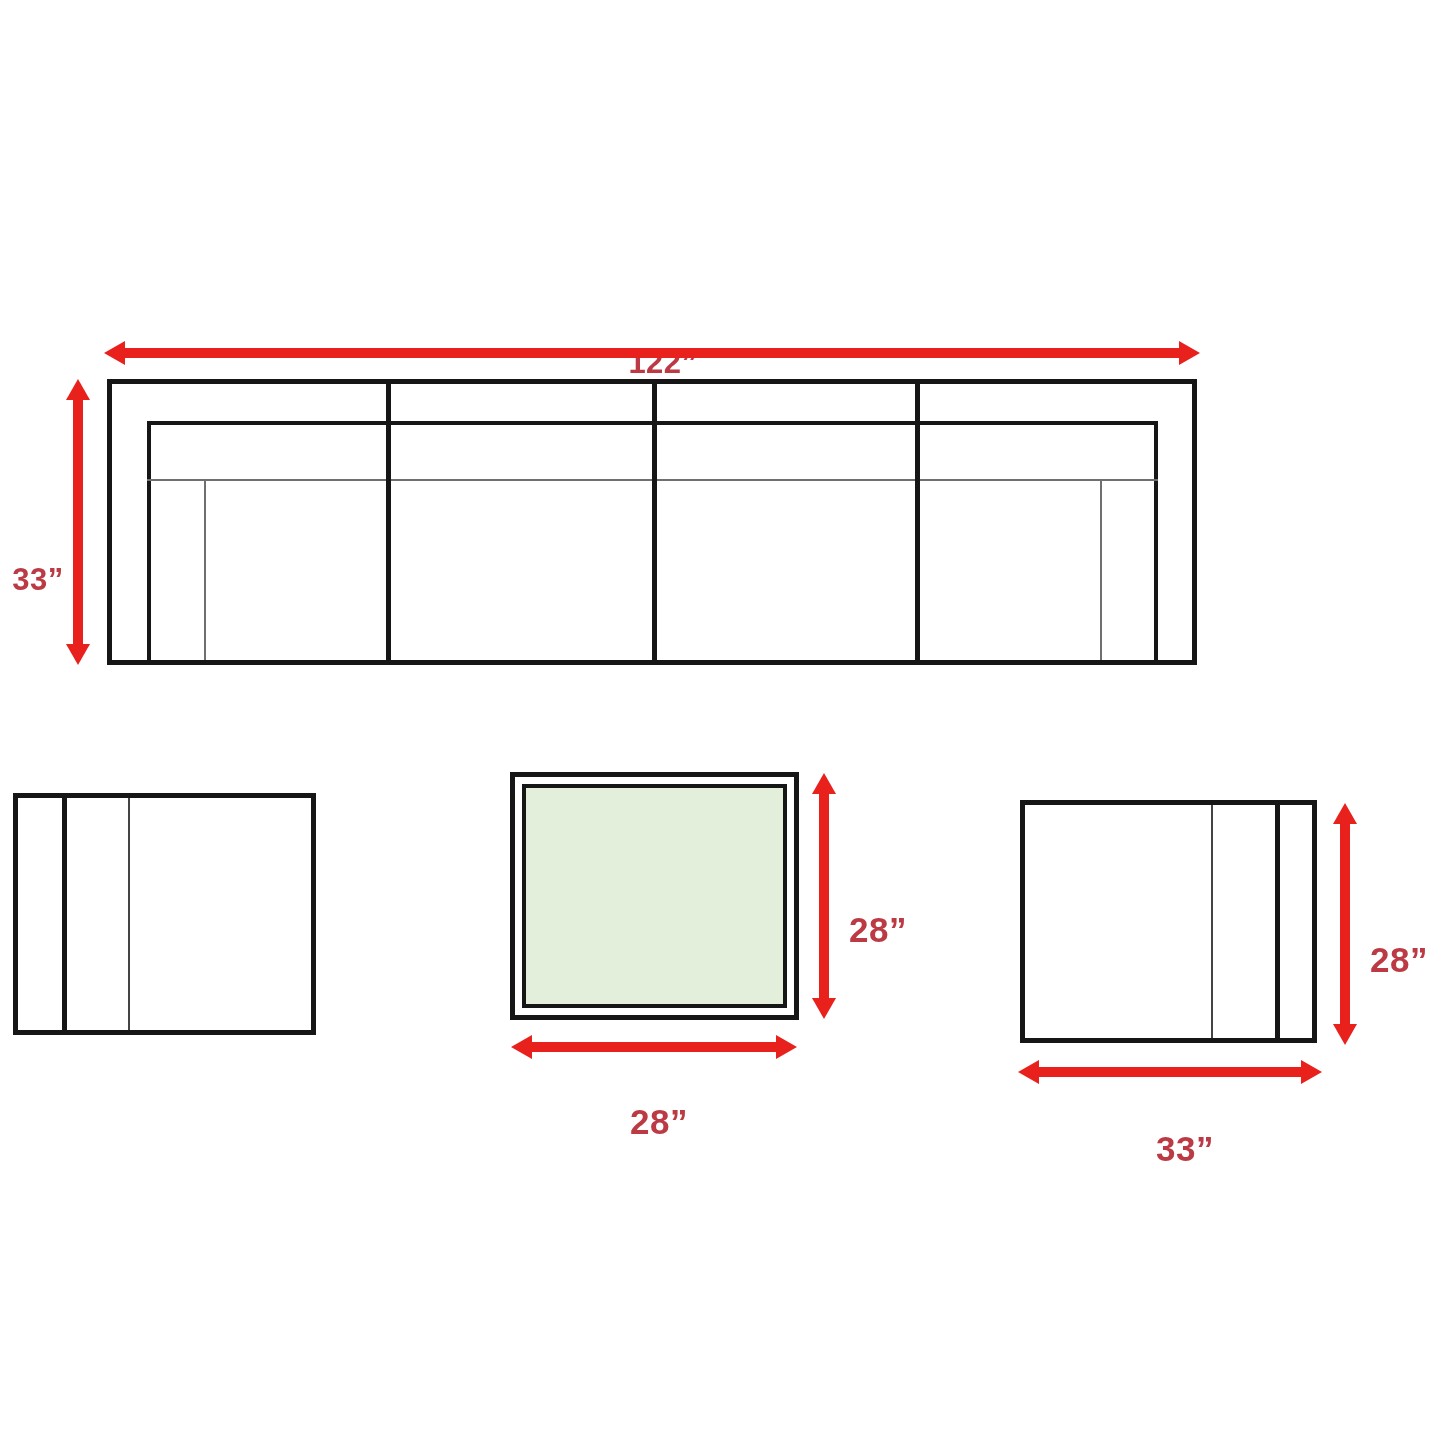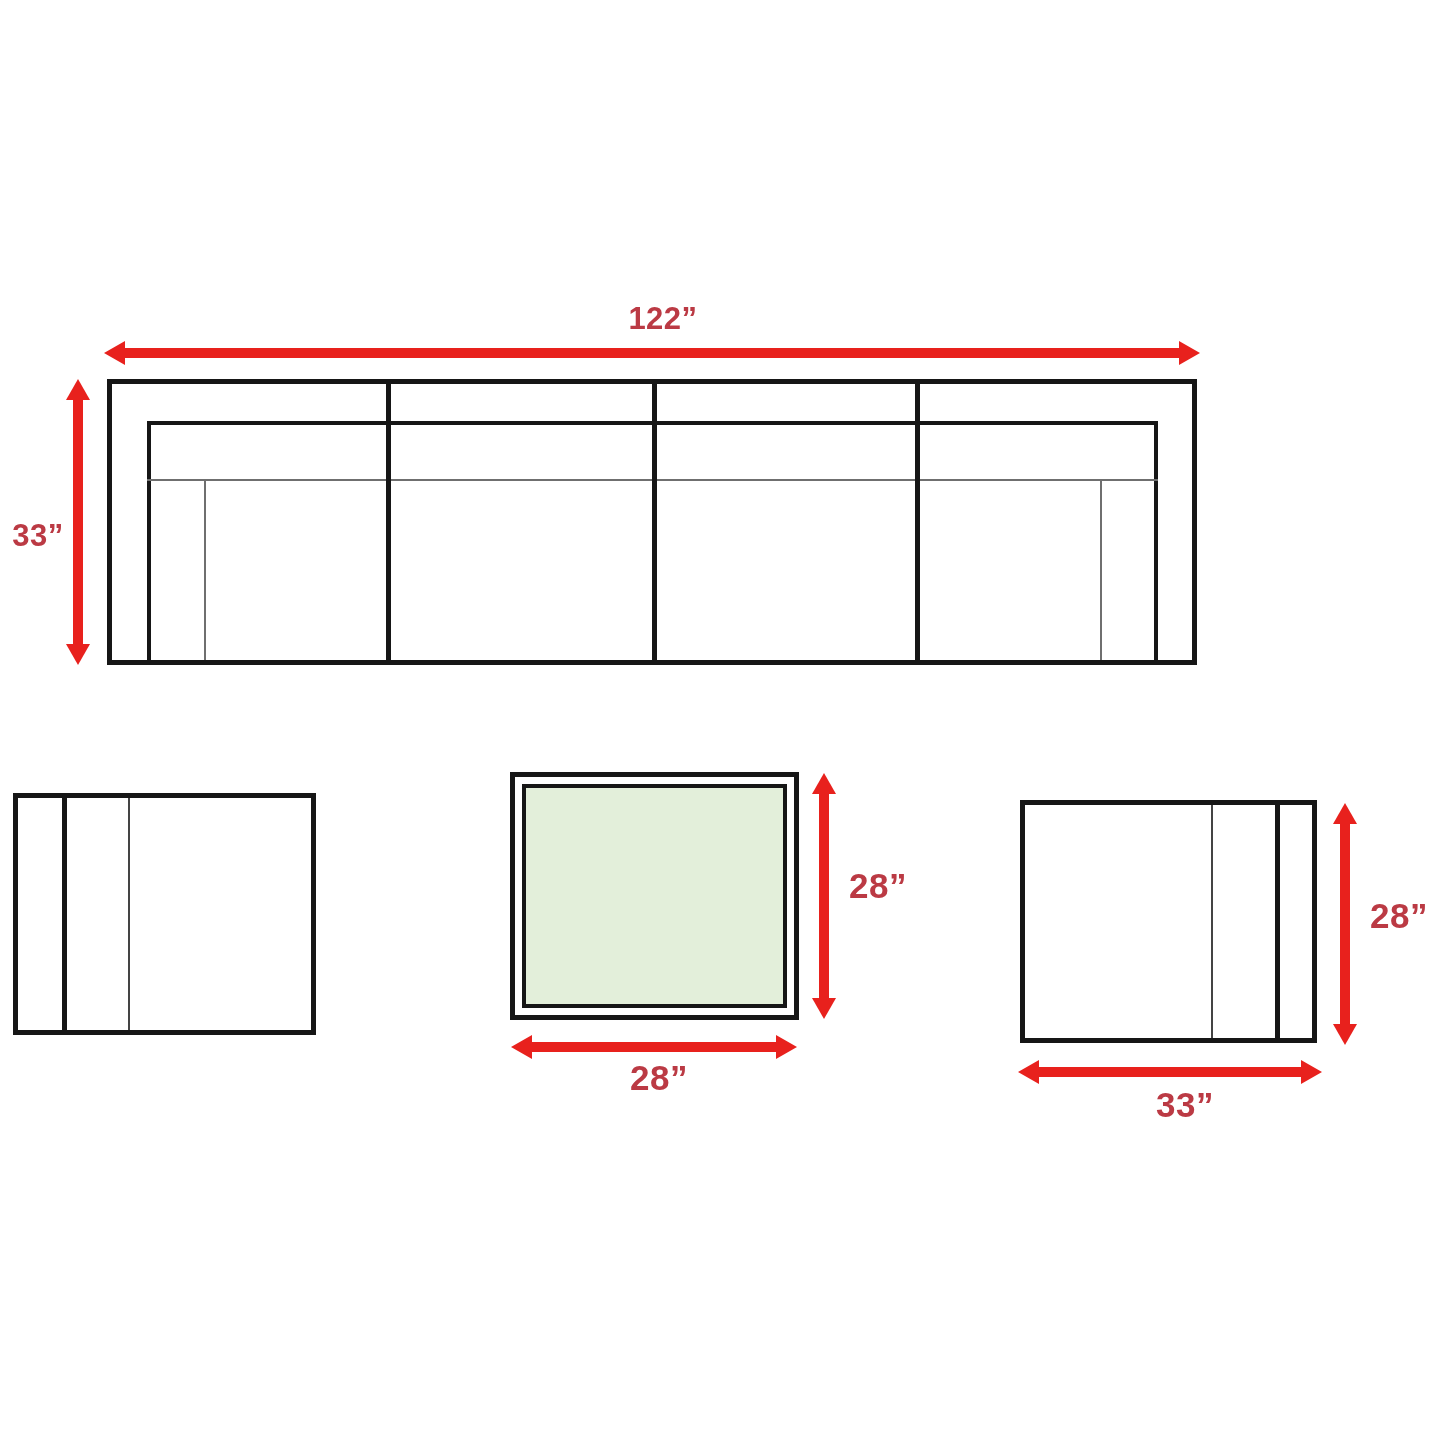--- a/index.html
+++ b/index.html
@@ -4,21 +4,21 @@
 <style>
   html,body { margin:0; padding:0; background:#ffffff; }
   .canvas {
     position:relative; width:1445px; height:1445px; background:#ffffff;
     font-family:"Liberation Sans", sans-serif; overflow:hidden;
   }
 
   
   .dim-label {
     position:absolute; color:#bb3a44; font-weight:600; text-align:center;
-    line-height:1.15; letter-spacing:0.5px;
+    line-height:1.15; letter-spacing:0.5px;margin-top:44px;
   }
   .fs-sofa { font-size:31px; }
   .fs-small { font-size:35px; }
 
   
   .harrow { position:absolute; display:flex; align-items:center; height:24px; }
   .harrow .shaft { flex:1; height:10px; background:#e8211d; }
   .harrow .head-l { width:0; height:0; border-top:12px solid transparent; border-bottom:12px solid transparent; border-right:21px solid #e8211d; }
   .harrow .head-r { width:0; height:0; border-top:12px solid transparent; border-bottom:12px solid transparent; border-left:21px solid #e8211d; }
 

